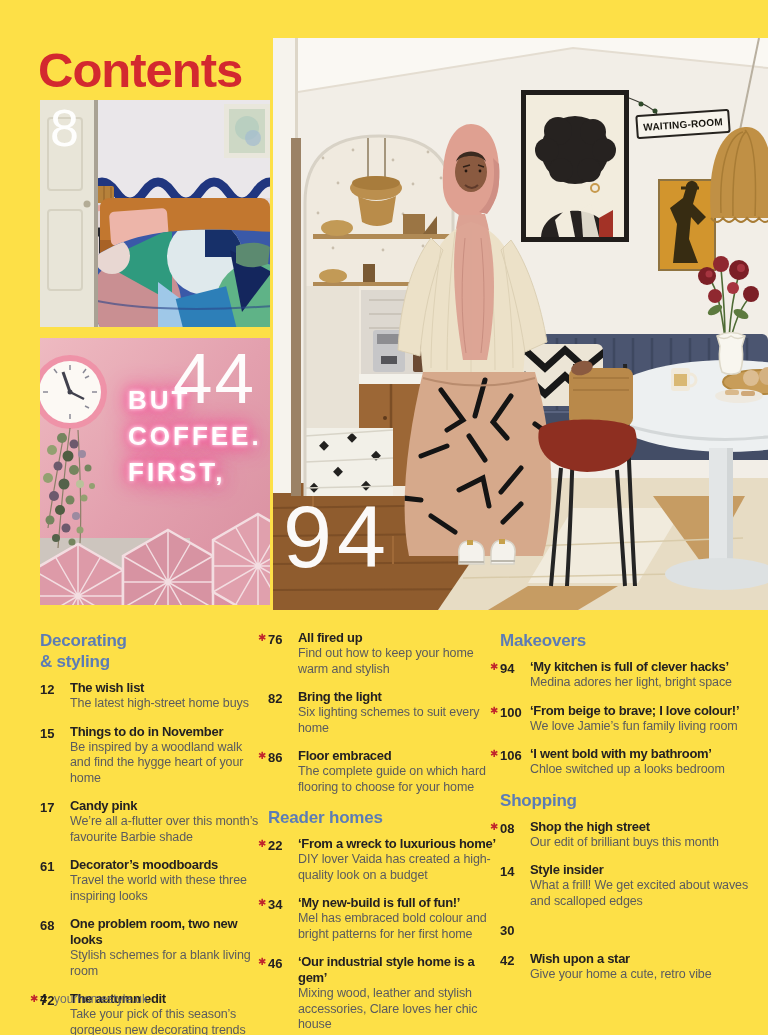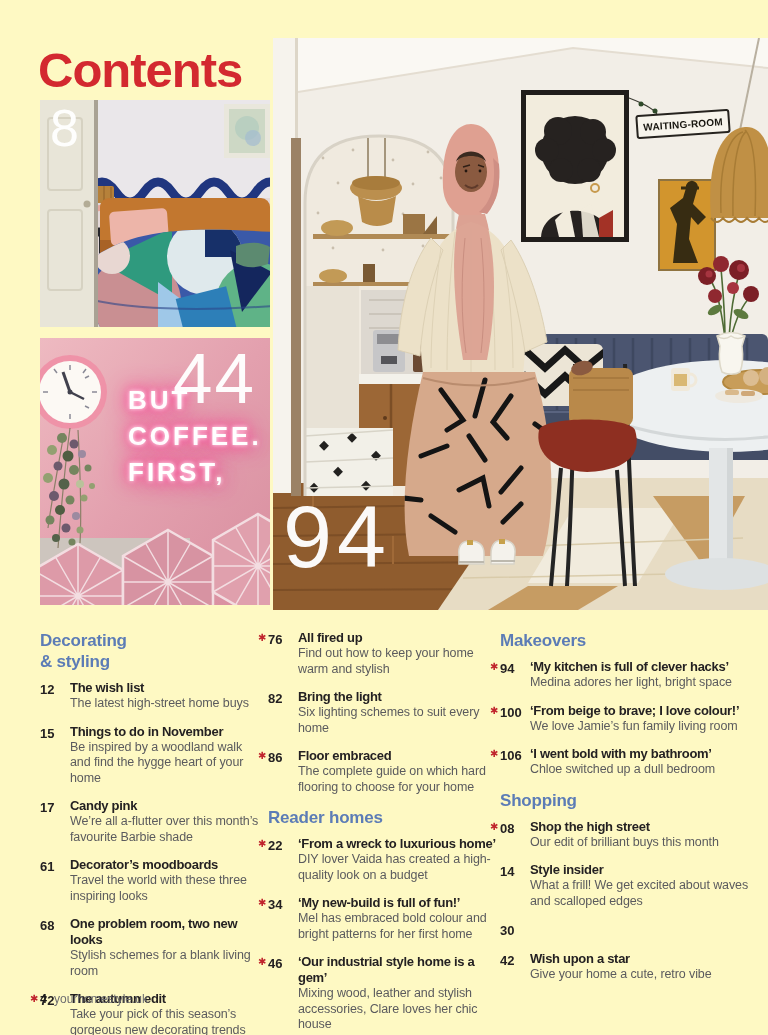--- a/index.html
+++ b/index.html
@@ -1,16 +1,16 @@
 <!DOCTYPE html>
 <html><head>
 <meta charset="utf-8">
 <style>
   html,body{margin:0;padding:0;background:#ffffff;}
-  .page{position:relative;width:768px;height:1035px;background:#fef9c3;overflow:hidden;
+  .page{position:relative;width:768px;height:1035px;background:#fde047;overflow:hidden;
         font-family:"Liberation Sans","DejaVu Sans",sans-serif;}
   .mag-title{position:absolute;left:38px;top:44px;font-size:49px;line-height:52px;
         font-weight:800;letter-spacing:-1px;color:#d3292f;}
   .photo{position:absolute;overflow:hidden;background:#ddd;}
   .photo-bedroom{left:40px;top:100px;width:230px;height:227px;}
   .photo-coffee{left:40px;top:338px;width:230px;height:267px;}
   .photo-main{left:273px;top:38px;width:495px;height:572px;}
   .photo svg{display:block;}
   .photo-num{position:absolute;color:#ffffff;font-weight:300;opacity:.97;}
   .num-8{left:10px;top:-2px;font-size:52px;letter-spacing:1px;}
@@ -470,21 +470,21 @@
           <div class="num-cell"><span class="star">✱</span><span class="num">100</span></div>
           <div class="entry-text">
             <div class="entry-title">‘From beige to brave; I love colour!’</div>
             <div class="entry-desc">We love Jamie’s fun family living room</div>
           </div>
         </div>
         <div class="entry">
           <div class="num-cell"><span class="star">✱</span><span class="num">106</span></div>
           <div class="entry-text">
             <div class="entry-title">‘I went bold with my bathroom’</div>
-            <div class="entry-desc">Chloe switched up a dull bedroom</div>
+            <div class="entry-desc">Chloe switched up a looks bedroom</div>
           </div>
         </div>
         <div class="sec-heading">Shopping</div>
         <div class="entry">
           <div class="num-cell"><span class="star">✱</span><span class="num">08</span></div>
           <div class="entry-text">
             <div class="entry-title">Shop the high street</div>
             <div class="entry-desc">Our edit of brilliant buys this month</div>
           </div>
         </div>

